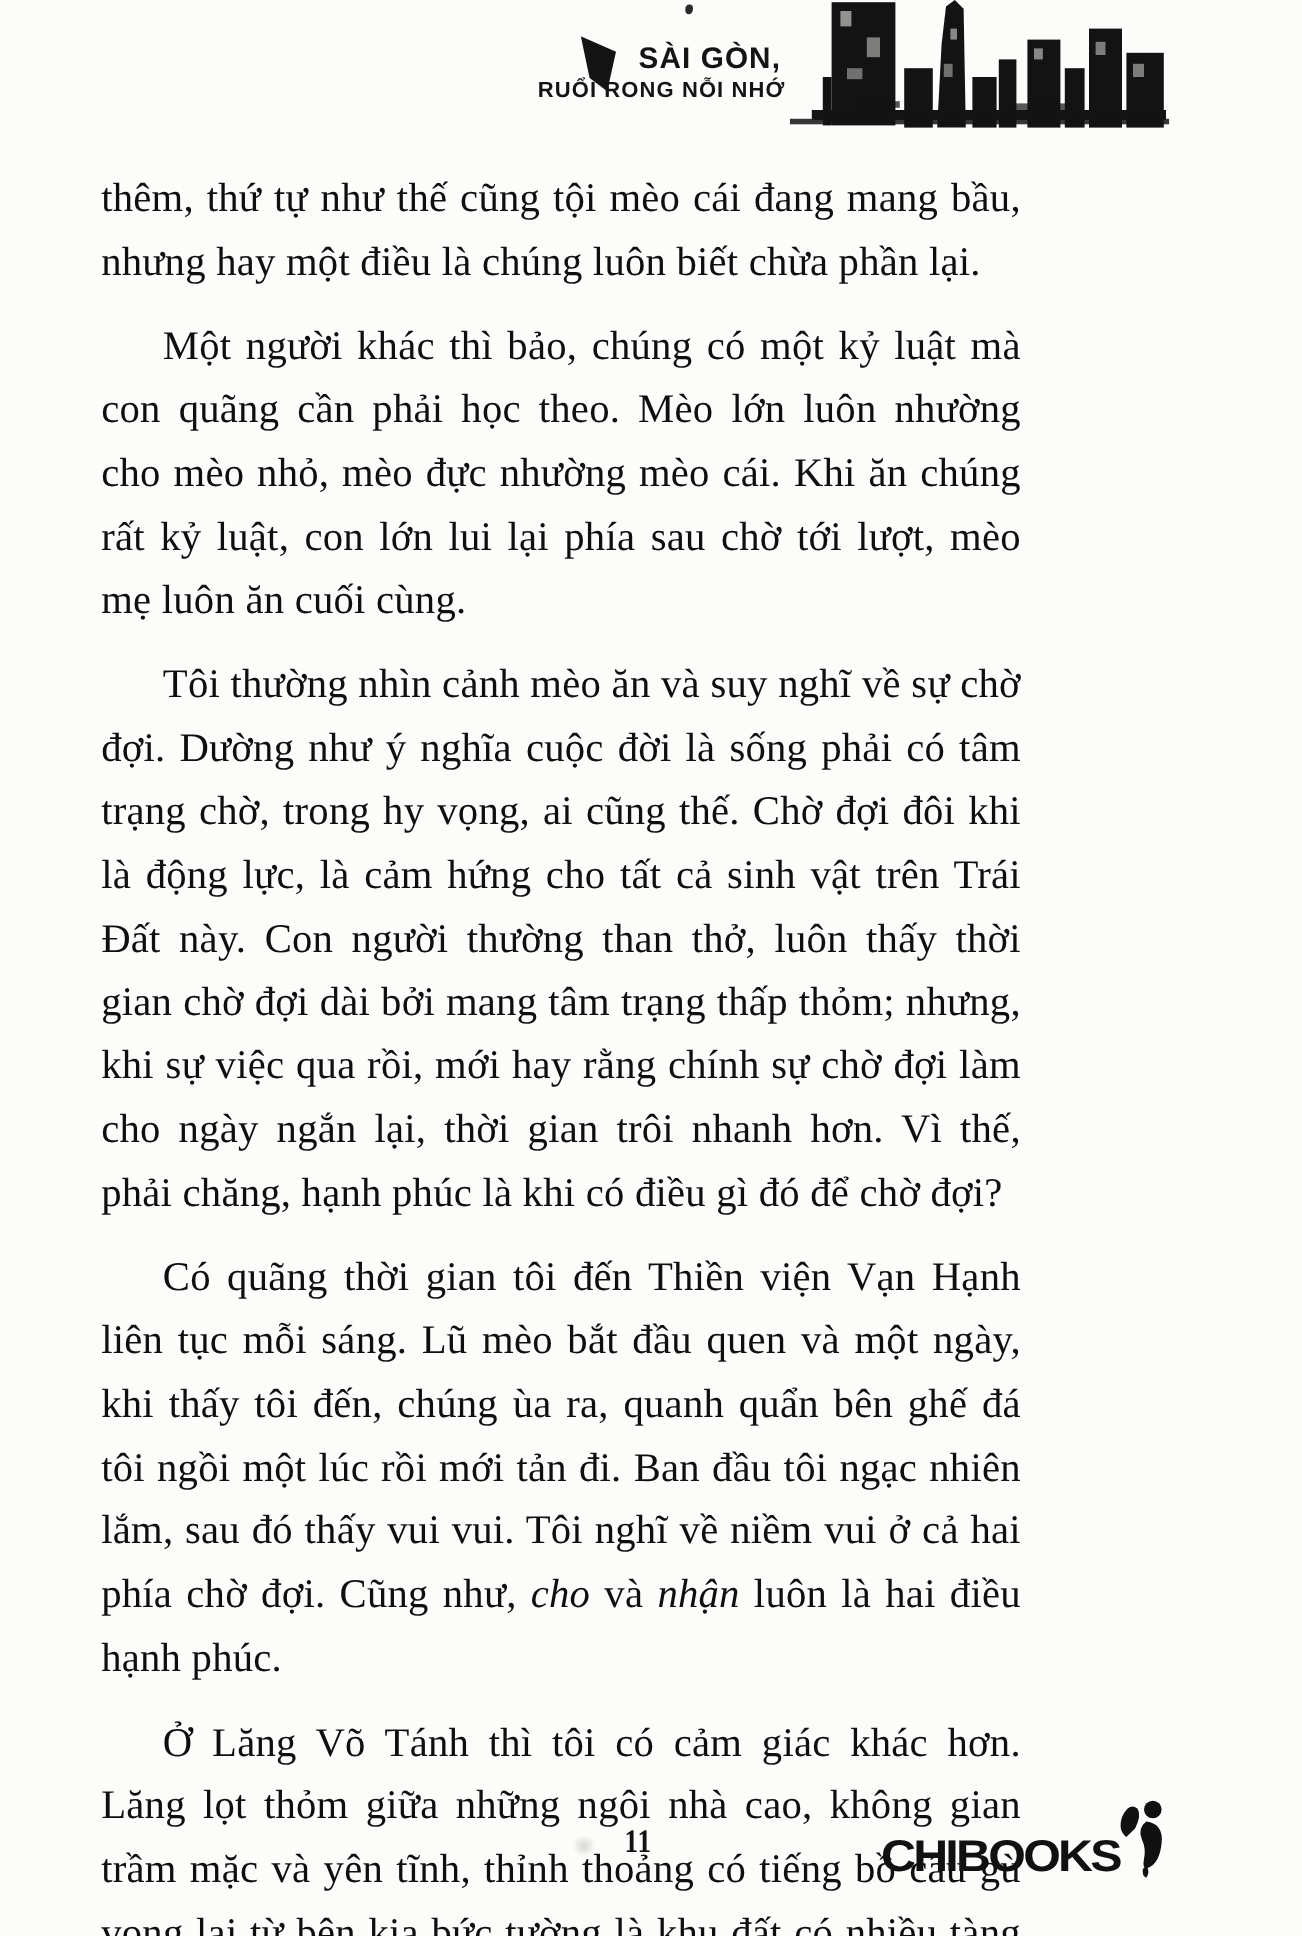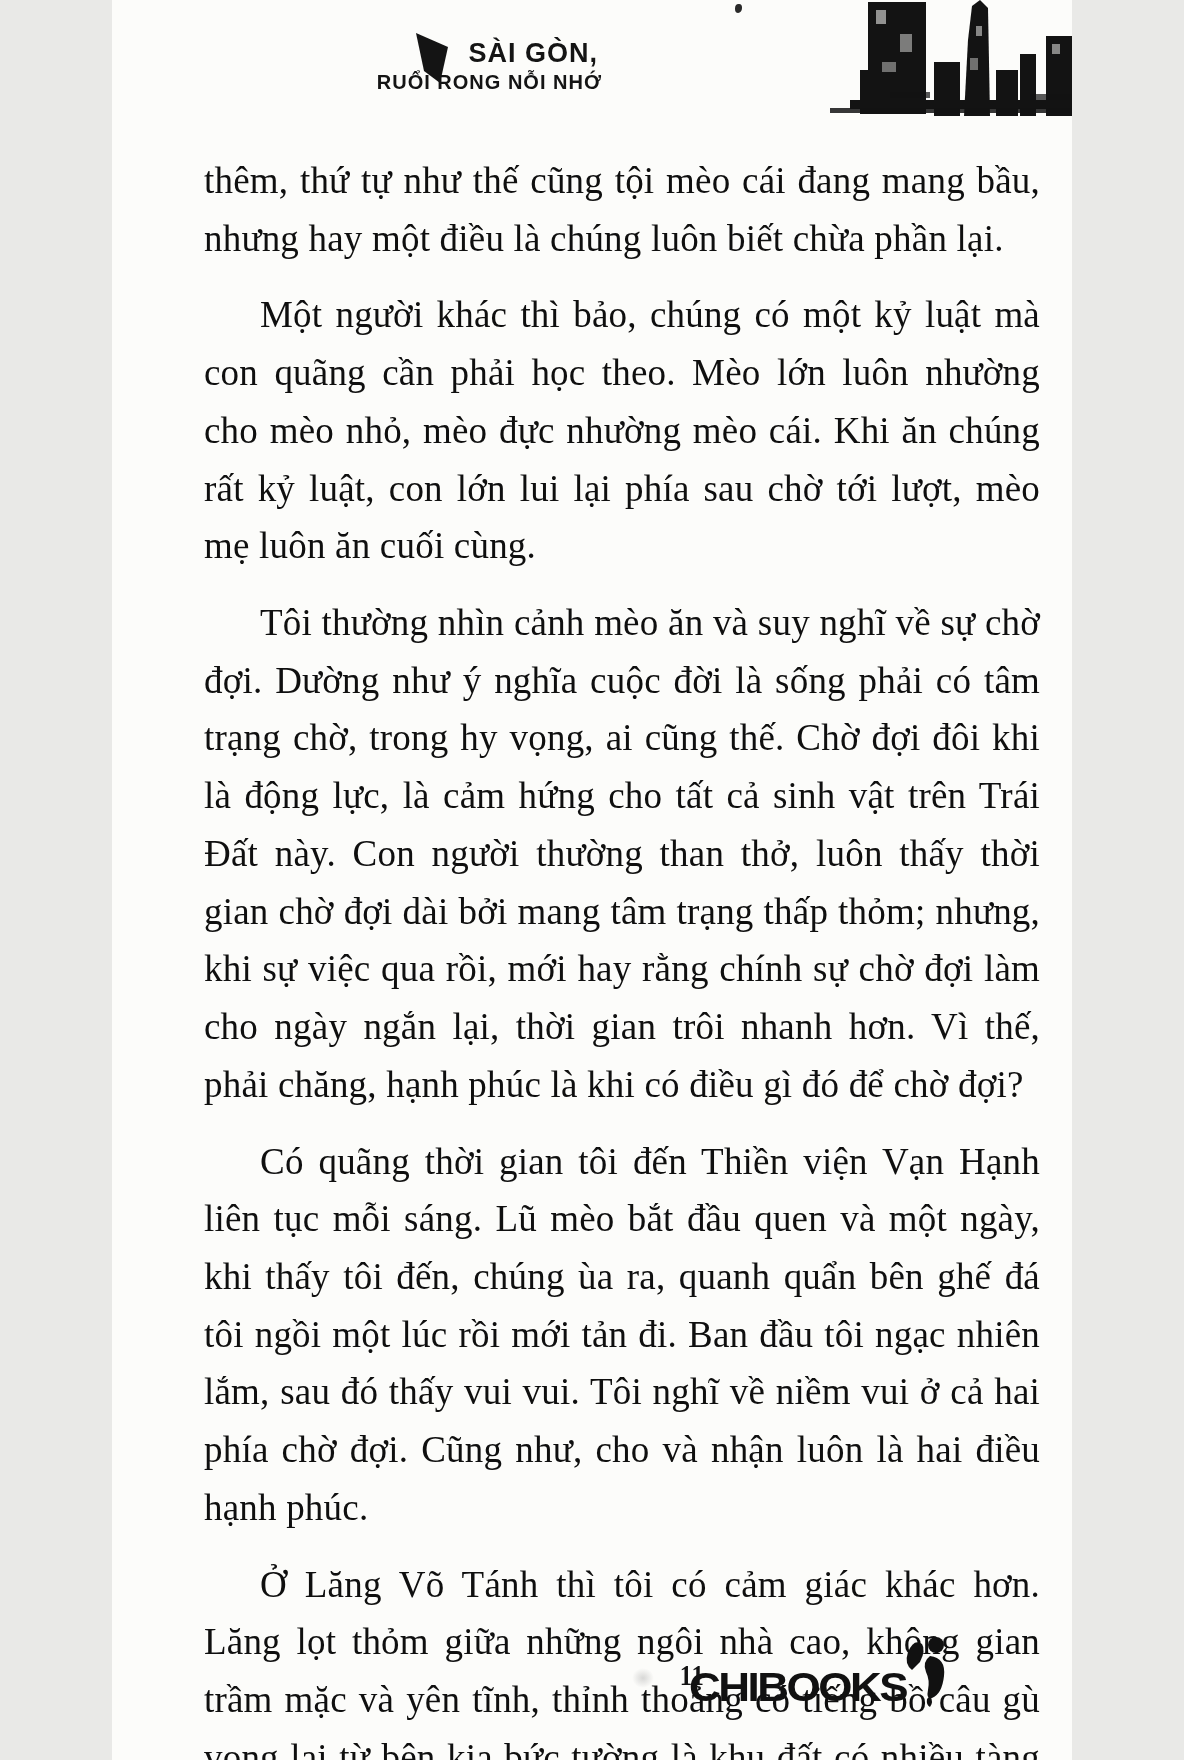--- a/index.html
+++ b/index.html
@@ -2,21 +2,21 @@
 <html><head>
 <meta charset="utf-8">
 <style>
   html, body {
     margin: 0;
     padding: 0;
     background: #e9e9e7;
   }
   .page {
     position: relative;
-    width: 960px;
+    width: 1184px;
     height: 1760px;
     margin: 0 auto;
     background: #fcfcfa;
     color: #0f0f0f;
     overflow: hidden;
     font-family: "Liberation Serif", serif;
   }
   .speck {
     position: absolute;
     top: 4px;
@@ -76,20 +76,21 @@
     letter-spacing: 0.2px;
   }
   .body-text p {
     margin: 0 0 19px 0;
     text-indent: 56px;
   }
   .body-text p.no-indent {
     text-indent: 0;
   }
   .body-text .ital {
+    font-style: italic;
   }
   .footer {
     position: absolute;
     left: 0;
     right: 0;
     bottom: 0;
     height: 130px;
   }
   .page-number {
     position: absolute;

